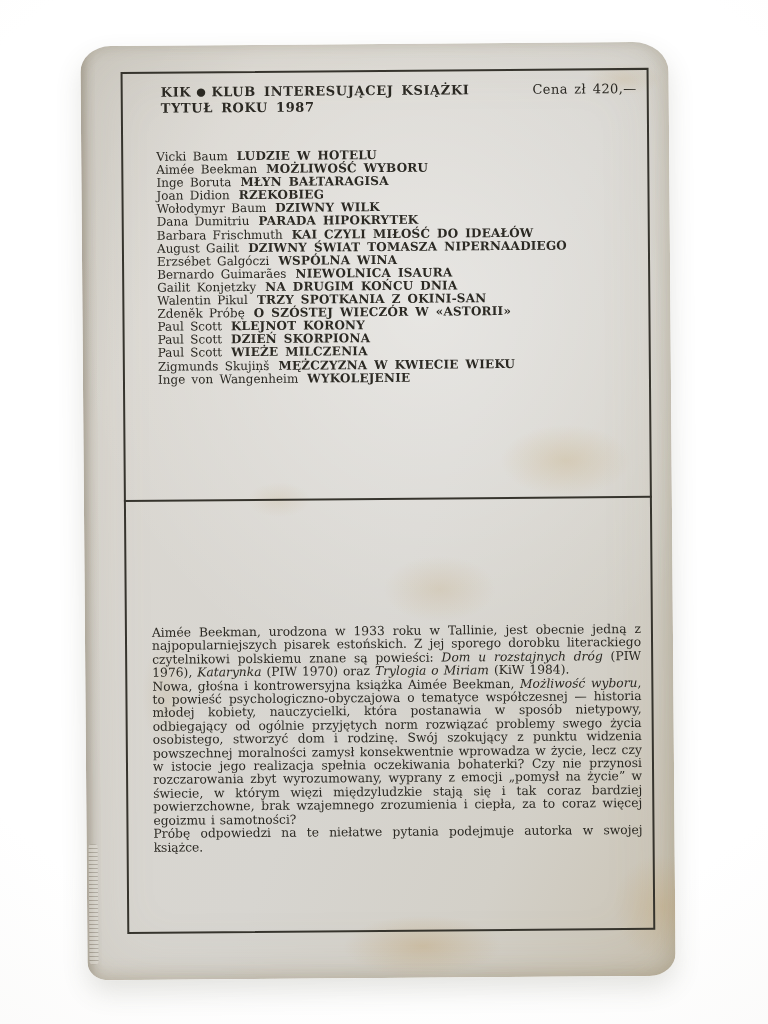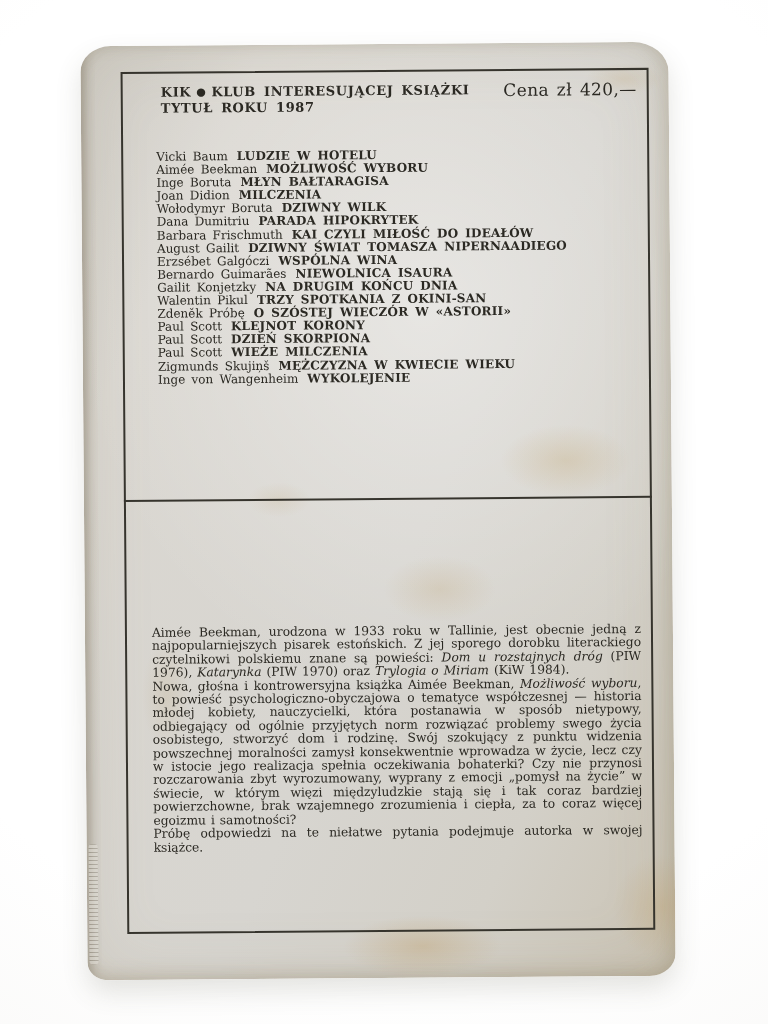--- a/index.html
+++ b/index.html
@@ -62,21 +62,21 @@
   }
   .cover-header {
     position:absolute; top:11px; left:38px; right:6px;
     display:flex; justify-content:space-between; align-items:flex-start;
     color:#2b2923;
   }
   .club-line, .title-line {
     font-weight:bold; font-size:13px; letter-spacing:0.6px; word-spacing:3px; line-height:16px;
   }
   .dot { display:inline-block; margin:0 5px; font-size:11px; vertical-align:1px; }
-  .price { font-size:17px; line-height:16px; letter-spacing:0.4px; word-spacing:2px; padding-right:4px; }
+  .price { font-size:13px; line-height:16px; letter-spacing:0.4px; word-spacing:2px; padding-right:4px; }
 
   .list {
     position:absolute; top:77px; left:33px; right:6px;
     color:#2b2923; font-size:12px; line-height:13.1px;
     white-space:nowrap; word-spacing:2.5px;
   }
   .book-line .author { margin-right:9px; }
   .book-line .title  { font-weight:bold; letter-spacing:0.2px; }
 
   .desc {
@@ -111,22 +111,22 @@
           </div>
           <div class="title-line">TYTUŁ ROKU 1987</div>
         </div>
         <div class="price">Cena zł 420,—</div>
       </div>
 
       <div class="list">
           <div class="book-line"><span class="author">Vicki Baum</span><span class="title">LUDZIE W HOTELU</span></div>
           <div class="book-line"><span class="author">Aimée Beekman</span><span class="title">MOŻLIWOŚĆ WYBORU</span></div>
           <div class="book-line"><span class="author">Inge Boruta</span><span class="title">MŁYN BAŁTARAGISA</span></div>
-          <div class="book-line"><span class="author">Joan Didion</span><span class="title">MILCZENIA</span></div>
-          <div class="book-line"><span class="author">Wołodymyr Boruta</span><span class="title">DZIWNY WILK</span></div>
+          <div class="book-line"><span class="author">Joan Didion</span><span class="title">RZEKOBIEG</span></div>
+          <div class="book-line"><span class="author">Wołodymyr Baum</span><span class="title">DZIWNY WILK</span></div>
           <div class="book-line"><span class="author">Dana Dumitriu</span><span class="title">PARADA HIPOKRYTEK</span></div>
           <div class="book-line"><span class="author">Barbara Frischmuth</span><span class="title">KAI CZYLI MIŁOŚĆ DO IDEAŁÓW</span></div>
           <div class="book-line"><span class="author">August Gailit</span><span class="title">DZIWNY ŚWIAT TOMASZA NIPERNAADIEGO</span></div>
           <div class="book-line"><span class="author">Erzsébet Galgóczi</span><span class="title">WSPÓLNA WINA</span></div>
           <div class="book-line"><span class="author">Bernardo Guimarães</span><span class="title">NIEWOLNICA ISAURA</span></div>
           <div class="book-line"><span class="author">Gailit Konjetzky</span><span class="title">NA DRUGIM KOŃCU DNIA</span></div>
           <div class="book-line"><span class="author">Walentin Pikul</span><span class="title">TRZY SPOTKANIA Z OKINI-SAN</span></div>
           <div class="book-line"><span class="author">Zdeněk Próbę</span><span class="title">O SZÓSTEJ WIECZÓR W «ASTORII»</span></div>
           <div class="book-line"><span class="author">Paul Scott</span><span class="title">KLEJNOT KORONY</span></div>
           <div class="book-line"><span class="author">Paul Scott</span><span class="title">DZIEŃ SKORPIONA</span></div>

